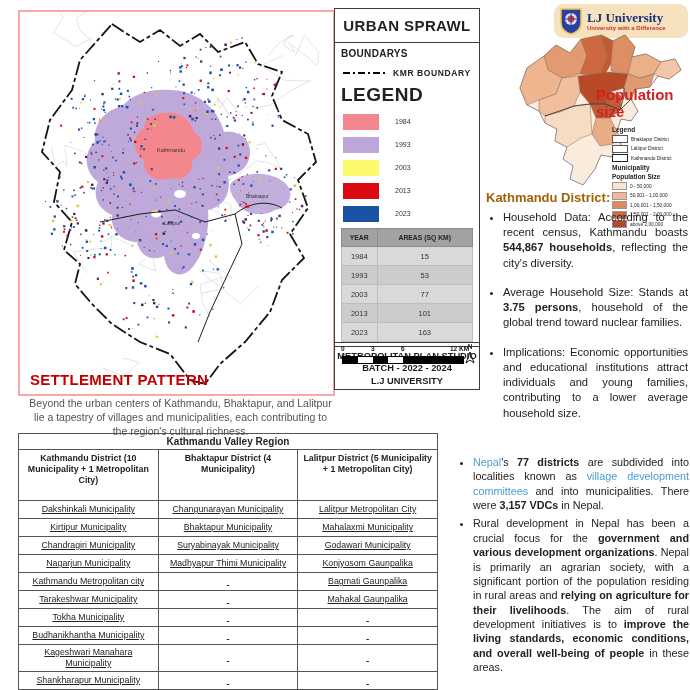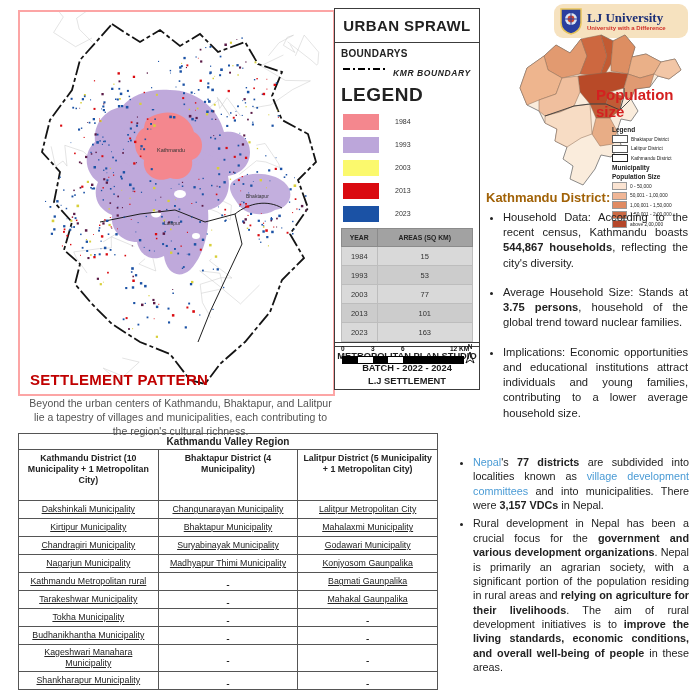--- a/index.html
+++ b/index.html
@@ -15,21 +15,21 @@
   .map-caption{left:28px;top:397px;width:305px;text-align:center;font-size:10.5px;
         color:#545454;line-height:1.32;}
 
   
   .sprawl-panel{left:334px;top:8px;width:146px;height:382px;border:1.5px solid #3c3c3c;
         background:#fff;box-sizing:border-box;display:flex;flex-direction:column;}
   .sp-title{border-bottom:1.5px solid #3c3c3c;text-align:center;font-weight:bold;
         font-size:15px;padding:8px 0;letter-spacing:.4px;}
   .sp-body{padding:5px 6px 0 6px;flex:1;}
   .sp-boundarys{font-weight:bold;font-size:10px;letter-spacing:.3px;}
-  .kmr-row{display:flex;align-items:flex-start;margin:9px 0 4px 2px;font-style:italic;}
+  .kmr-row{display:flex;align-items:center;margin:9px 0 4px 2px;}
   .kmr-line{display:inline-block;width:42px;height:2px;
         background:repeating-linear-gradient(90deg,#000 0 7px,transparent 7px 10px,#000 10px 12px,transparent 12px 15px);}
   .kmr-label{font-size:8.5px;font-weight:bold;margin-left:8px;letter-spacing:.6px;}
   .sp-legend-h{font-weight:bold;font-size:19px;letter-spacing:.5px;margin:6px 0 7px 0;}
   .lg-row{display:flex;align-items:center;height:17px;margin:0 0 6px 2px;}
   .lg-swatch{width:36px;height:16px;display:inline-block;}
   .lg-label{font-size:7px;color:#333;margin-left:16px;}
   .sp-table{width:100%;border-collapse:collapse;margin-top:5px;}
   .sp-table th{background:#a2a2a2;font-size:6.8px;padding:5px 0;border:1px solid #8b8b8b;color:#222;}
   .sp-table td{font-size:7.5px;text-align:center;padding:4.5px 0;border:1px solid #bdbdbd;color:#333;}
@@ -756,21 +756,21 @@
         <span class="nl">N</span>
         <svg width="10" height="12" viewBox="0 0 10 12">
             <path d="M5,0 L9,11 L5,8 L1,11 Z" fill="none" stroke="#000" stroke-width="0.9"></path>
           </svg>
       </div>
     </div>
 
     <div class="credits">
       <div>METROPOLITAN PLAN STUDIO</div>
       <div>BATCH - 2022 - 2024</div>
-      <div>L.J SETTLEMENT</div>
+      <div>L.J UNIVERSITY</div>
     </div>
   </div>
 
   <div class="abs logo-box">
     <svg width="24" height="28" viewBox="0 0 24 28">
       <path d="M2,2 H22 V16 C22,22 17,26 12,27 C7,26 2,22 2,16 Z" fill="#2a3f9e" stroke="#e8c55a" stroke-width="1.5"></path>
       <circle cx="12" cy="12" r="6" fill="#d8e4f2"></circle>
       <circle cx="12" cy="12" r="3.4" fill="#d2452a"></circle>
       <path d="M12,6 V18 M6,12 H18" stroke="#2a3f9e" stroke-width="1"></path>
     </svg>
@@ -882,21 +882,21 @@
           <td>Chandragiri Municipality</td>
           <td>Suryabinayak Municipality</td>
           <td>Godawari Municipality</td>
         </tr>
         <tr>
           <td>Nagarjun Municipality</td>
           <td>Madhyapur Thimi Municipality</td>
           <td>Konjyosom Gaunpalika</td>
         </tr>
         <tr>
-          <td>Kathmandu Metropolitan rural</td>
+          <td>Kathmandu Metropolitan city</td>
           <td>&nbsp;</td>
           <td>Bagmati Gaunpalika</td>
         </tr>
         <tr>
           <td>Tarakeshwar Municipality</td>
           <td>&nbsp;</td>
           <td>Mahakal Gaunpalika</td>
         </tr>
         <tr>
           <td>Tokha Municipality</td>

